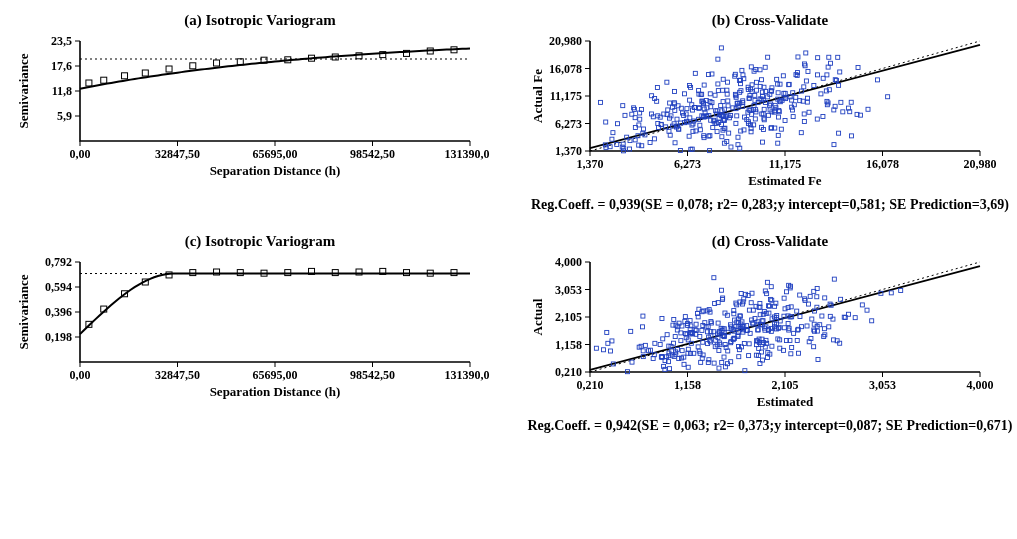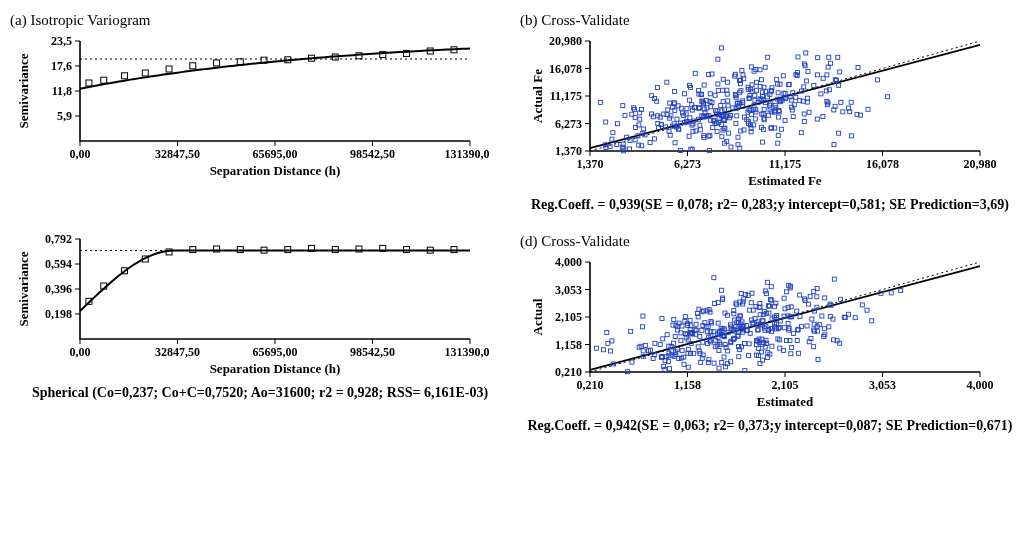--- a/index.html
+++ b/index.html
@@ -9,22 +9,22 @@
     font-family: "Times New Roman", serif;
     width: 1017px;
   }
   .figure-grid {
     display: grid;
     grid-template-columns: 500px 500px;
     grid-template-rows: auto auto auto auto;
     gap: 4px 10px;
   }
   .panel-title {
-    text-align: left;
-    font-weight: normal;
+    text-align: center;
+    font-weight: bold;
     font-size: 15px;
     margin: 2px 0 4px;
   }
   .caption {
     text-align: center;
     font-weight: bold;
     font-size: 14px;
     white-space: nowrap;
     margin: 4px 0 14px;
   }
@@ -482,20 +482,21 @@
           <rect x="241.2551056459207" y="78.93222812943337" width="4" height="4" fill="none" stroke="#2040c0" stroke-width="0.9"></rect>
           <rect x="129.46681427705" y="78.96098548809297" width="4" height="4" fill="none" stroke="#2040c0" stroke-width="0.9"></rect>
           <rect x="95.49634306035311" y="88.68669641956396" width="4" height="4" fill="none" stroke="#2040c0" stroke-width="0.9"></rect>
           <rect x="202.44320347554074" y="74.2045327793966" width="4" height="4" fill="none" stroke="#2040c0" stroke-width="0.9"></rect>
         </g>
       </svg>
     <div class="caption">Reg.Coeff. = 0,939(SE = 0,078; r2= 0,283;y intercept=0,581; SE Prediction=3,69)</div>
   </div>
 
   <div>
+    <div class="panel-title">(c) Isotropic Variogram</div>
     <svg id="svg-c" width="480" height="150">
         <g>
           <path d="M 70 8 V 108 H 460" stroke="#000" fill="none" stroke-width="1.6"></path>
           <line x1="70" x2="70" y1="108" y2="113" stroke="#000"></line>
           <text x="70" y="125" text-anchor="middle" class="tick-label">0,00</text>
           <line x1="167.5" x2="167.5" y1="108" y2="113" stroke="#000"></line>
           <text x="167.5" y="125" text-anchor="middle" class="tick-label">32847,50</text>
           <line x1="265" x2="265" y1="108" y2="113" stroke="#000"></line>
           <text x="265" y="125" text-anchor="middle" class="tick-label">65695,00</text>
           <line x1="362.5" x2="362.5" y1="108" y2="113" stroke="#000"></line>
@@ -526,21 +527,20 @@
           <rect x="274.7783697389451" y="15.588235294117638" width="6" height="6" fill="none" stroke="#000" stroke-width="1"></rect>
           <rect x="298.5244691376817" y="14.411764705882348" width="6" height="6" fill="none" stroke="#000" stroke-width="1"></rect>
           <rect x="322.2705685364183" y="15.588235294117638" width="6" height="6" fill="none" stroke="#000" stroke-width="1"></rect>
           <rect x="346.0166679351549" y="15" width="6" height="6" fill="none" stroke="#000" stroke-width="1"></rect>
           <rect x="369.7627673338915" y="14.411764705882348" width="6" height="6" fill="none" stroke="#000" stroke-width="1"></rect>
           <rect x="393.50886673262806" y="15.588235294117638" width="6" height="6" fill="none" stroke="#000" stroke-width="1"></rect>
           <rect x="417.25496613136465" y="16.17647058823529" width="6" height="6" fill="none" stroke="#000" stroke-width="1"></rect>
           <rect x="441.00106553010124" y="15.588235294117638" width="6" height="6" fill="none" stroke="#000" stroke-width="1"></rect>
         </g>
       </svg>
-    <div class="caption">Spherical (Co=0,237; Co+C=0,7520; Ao=31600; r2 = 0,928; RSS= 6,161E-03)</div>
   </div>
 
   <div>
     <div class="panel-title">(d) Cross-Validate</div>
     <svg id="svg-d" width="480" height="160">
         <g>
           <path d="M 70 8 V 118 H 460" stroke="#000" fill="none" stroke-width="1.6"></path>
           <line x1="70" x2="70" y1="118" y2="123" stroke="#000"></line>
           <text x="70" y="135" text-anchor="middle" class="tick-label">0,210</text>
           <line x1="167.5" x2="167.5" y1="118" y2="123" stroke="#000"></line>

